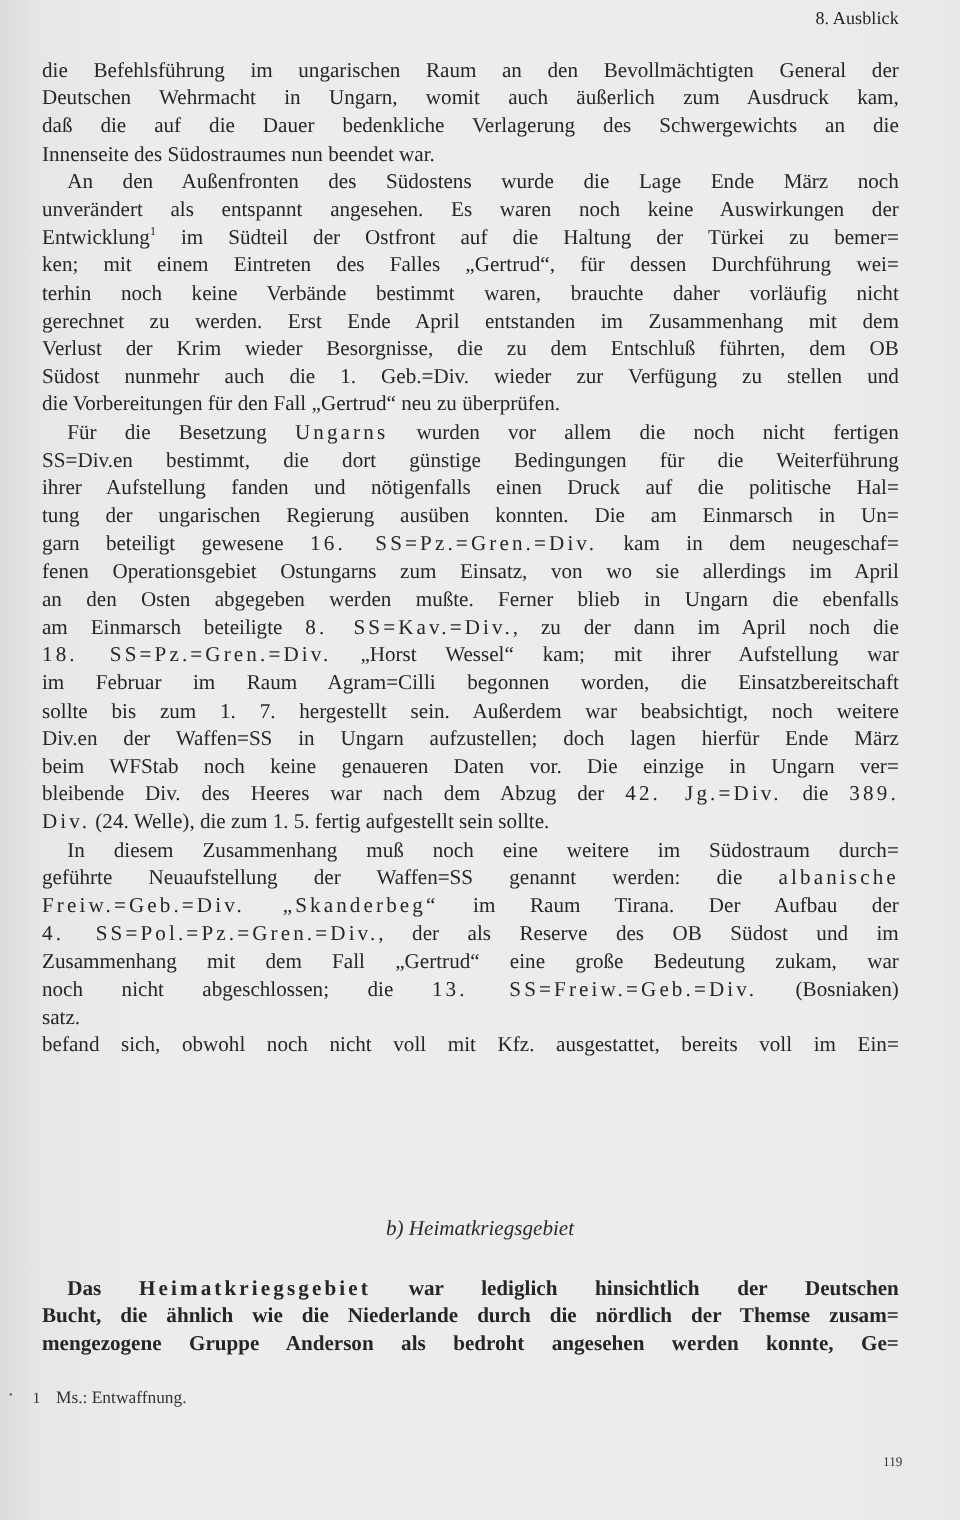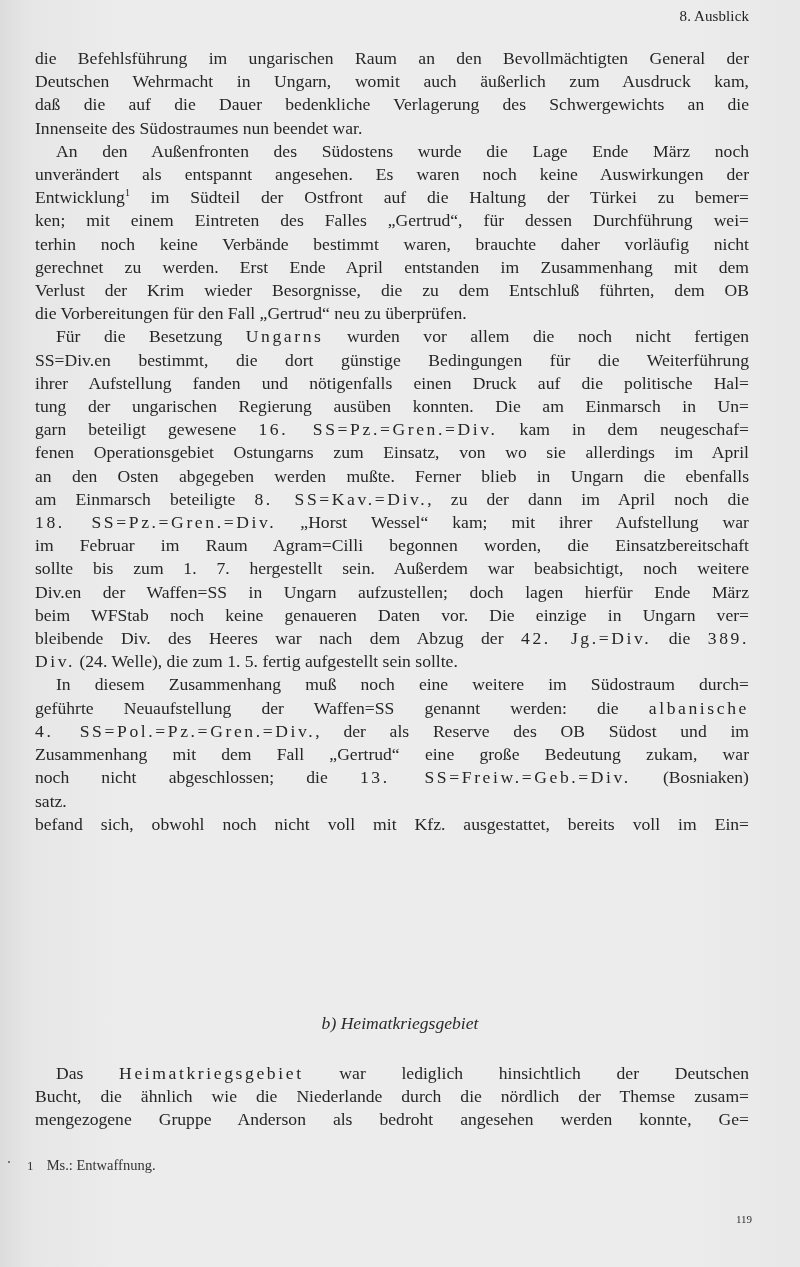--- a/index.html
+++ b/index.html
@@ -74,20 +74,21 @@
       color: #2a2a2a;
     }
     .section-body {
       position: absolute;
       left: 35px;
       top: 1062px;
       width: 714px;
       font-size: 17.6px;
       line-height: 23.2px;
       color: #262626;
+      font-weight: bold;
     }
     .footnote {
       position: absolute;
       left: 27px;
       top: 1157px;
       font-size: 14.5px;
       color: #333;
     }
     .footnote .fn-num {
       display: inline-block;
@@ -125,20 +126,21 @@
         <span class="line last">Innenseite des Südostraumes nun beendet war.</span>
       </p>
       <p>
         <span class="line" style="text-indent: 21px;">An den Außenfronten des Südostens wurde die Lage Ende März noch</span>
         <span class="line">unverändert als entspannt angesehen. Es waren noch keine Auswirkungen der</span>
         <span class="line">Entwicklung<span class="sup">1</span> im Südteil der Ostfront auf die Haltung der Türkei zu bemer=</span>
         <span class="line">ken; mit einem Eintreten des Falles „Gertrud“, für dessen Durchführung wei=</span>
         <span class="line">terhin noch keine Verbände bestimmt waren, brauchte daher vorläufig nicht</span>
         <span class="line">gerechnet zu werden. Erst Ende April entstanden im Zusammenhang mit dem</span>
         <span class="line">Verlust der Krim wieder Besorgnisse, die zu dem Entschluß führten, dem OB</span>
+        <span class="line">Südost nunmehr auch die 1. Geb.=Div. wieder zur Verfügung zu stellen und</span>
         <span class="line last">die Vorbereitungen für den Fall „Gertrud“ neu zu überprüfen.</span>
       </p>
       <p>
         <span class="line" style="text-indent: 21px;">Für die Besetzung <span class="spaced">Ungarns</span> wurden vor allem die noch nicht fertigen</span>
         <span class="line">SS=Div.en bestimmt, die dort günstige Bedingungen für die Weiterführung</span>
         <span class="line">ihrer Aufstellung fanden und nötigenfalls einen Druck auf die politische Hal=</span>
         <span class="line">tung der ungarischen Regierung ausüben konnten. Die am Einmarsch in Un=</span>
         <span class="line">garn beteiligt gewesene <span class="spaced">16. SS=Pz.=Gren.=Div.</span> kam in dem neugeschaf=</span>
         <span class="line">fenen Operationsgebiet Ostungarns zum Einsatz, von wo sie allerdings im April</span>
         <span class="line">an den Osten abgegeben werden mußte. Ferner blieb in Ungarn die ebenfalls</span>
@@ -147,20 +149,21 @@
         <span class="line">im Februar im Raum Agram=Cilli begonnen worden, die Einsatzbereitschaft</span>
         <span class="line">sollte bis zum 1. 7. hergestellt sein. Außerdem war beabsichtigt, noch weitere</span>
         <span class="line">Div.en der Waffen=SS in Ungarn aufzustellen; doch lagen hierfür Ende März</span>
         <span class="line">beim WFStab noch keine genaueren Daten vor. Die einzige in Ungarn ver=</span>
         <span class="line">bleibende Div. des Heeres war nach dem Abzug der <span class="spaced">42. Jg.=Div.</span> die <span class="spaced">389.</span></span>
         <span class="line last"><span class="spaced">Div.</span> (24. Welle), die zum 1. 5. fertig aufgestellt sein sollte.</span>
       </p>
       <p>
         <span class="line" style="text-indent: 21px;">In diesem Zusammenhang muß noch eine weitere im Südostraum durch=</span>
         <span class="line">geführte Neuaufstellung der Waffen=SS genannt werden: die <span class="spaced">albanische</span></span>
+        <span class="line"><span class="spaced">Freiw.=Geb.=Div. „Skanderbeg“</span> im Raum Tirana. Der Aufbau der</span>
         <span class="line"><span class="spaced">4. SS=Pol.=Pz.=Gren.=Div.</span>, der als Reserve des OB Südost und im</span>
         <span class="line">Zusammenhang mit dem Fall „Gertrud“ eine große Bedeutung zukam, war</span>
         <span class="line">noch nicht abgeschlossen; die <span class="spaced">13. SS=Freiw.=Geb.=Div.</span> (Bosniaken)</span>
         <span class="line last">satz.</span>
         <span class="line">befand sich, obwohl noch nicht voll mit Kfz. ausgestattet, bereits voll im Ein=</span>
       </p>
     </div>
 
   <div class="section-heading">b) Heimatkriegsgebiet</div>
 

